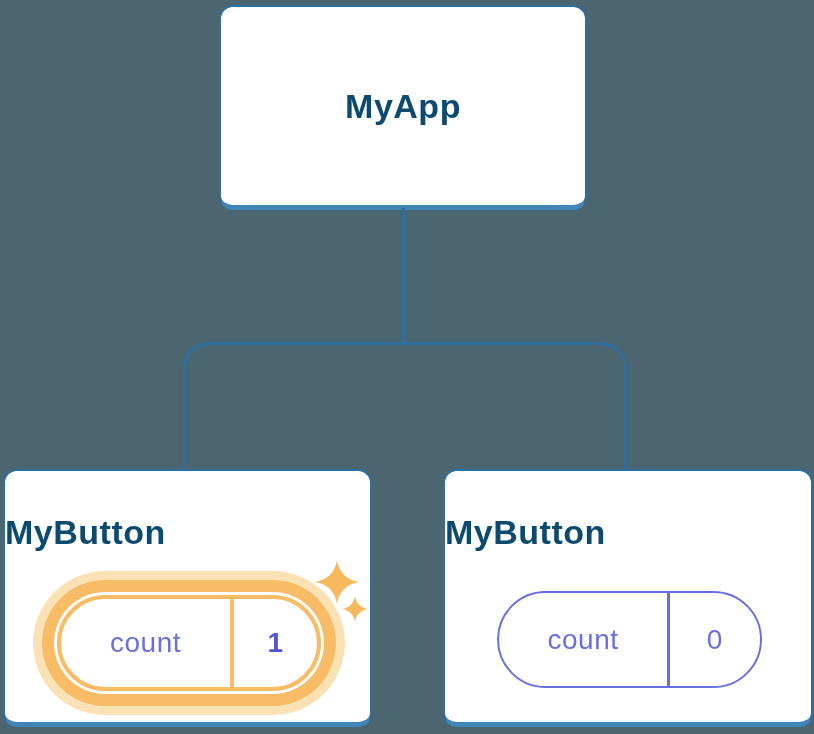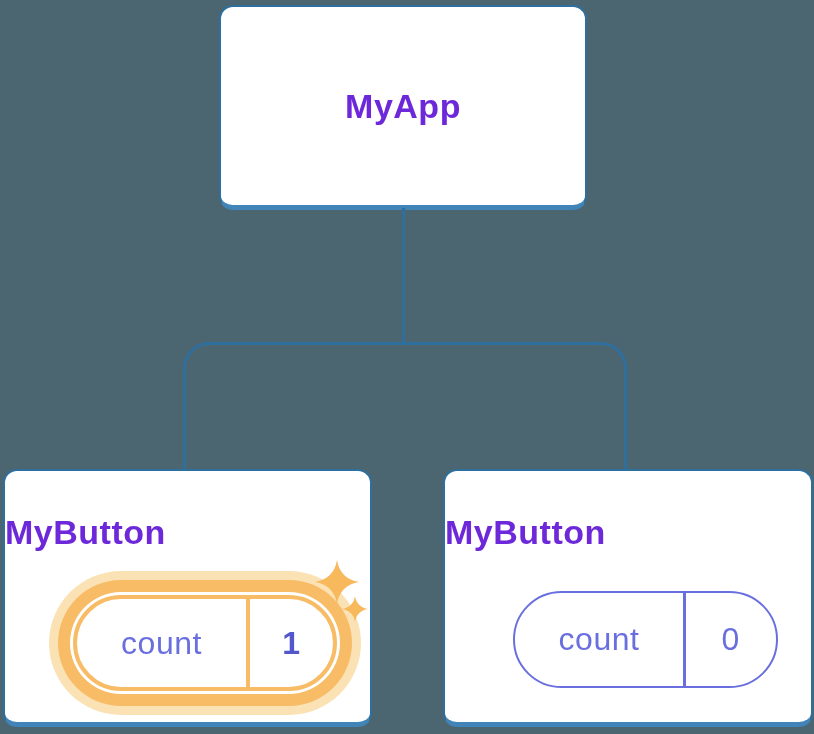--- a/index.html
+++ b/index.html
@@ -27,21 +27,21 @@
   }
   .card-root {
     left: 219px; top: 5px;
     width: 368px; height: 205px;
     display: flex; align-items: center; justify-content: center;
   }
   .card-child-left  { left: 3px;   top: 469px; width: 369px; height: 258px; }
   .card-child-right { left: 443px; top: 469px; width: 370px; height: 258px; }
 
   .node-title {
-    color: #6d28d9;
+    color: #0c4a6e;
     font-size: 34px;
     font-weight: 600;
     letter-spacing: 0.5px;
   }
   .child-title {
     position: absolute;
     top: 42px; left: 0;
     width: 100%;
     text-align: left;
   }
@@ -65,23 +65,22 @@
 
   
   .pill {
     position: absolute;
     box-sizing: border-box;
     border-radius: 999px;
     display: flex;
     align-items: stretch;
     overflow: hidden;
     background: #ffffff;
-    font-size: 32px;
+    font-size: 28px;
     letter-spacing: 0.5px;
-    margin-left: 16px;
   }
   .pill-key, .pill-value {
     display: flex;
     align-items: center;
     justify-content: center;
     color: #6a6fdf;
   }
   .pill-key { flex: none; }
   .pill-value { flex: 1; }
   .pill-divider { flex: none; }

